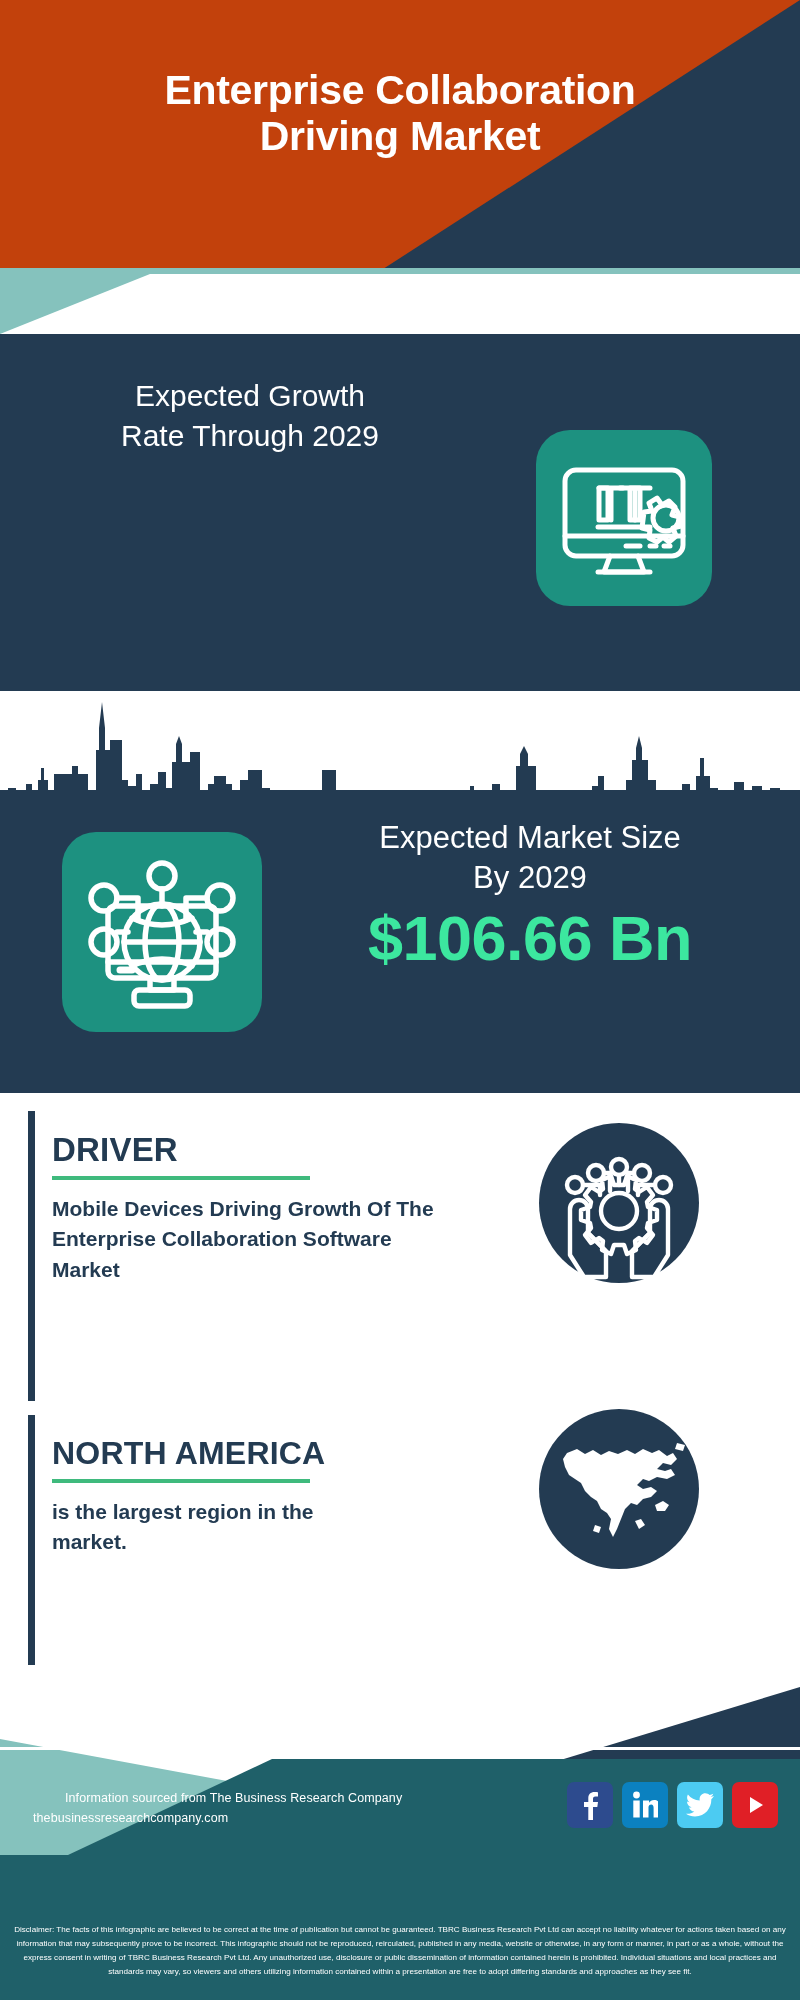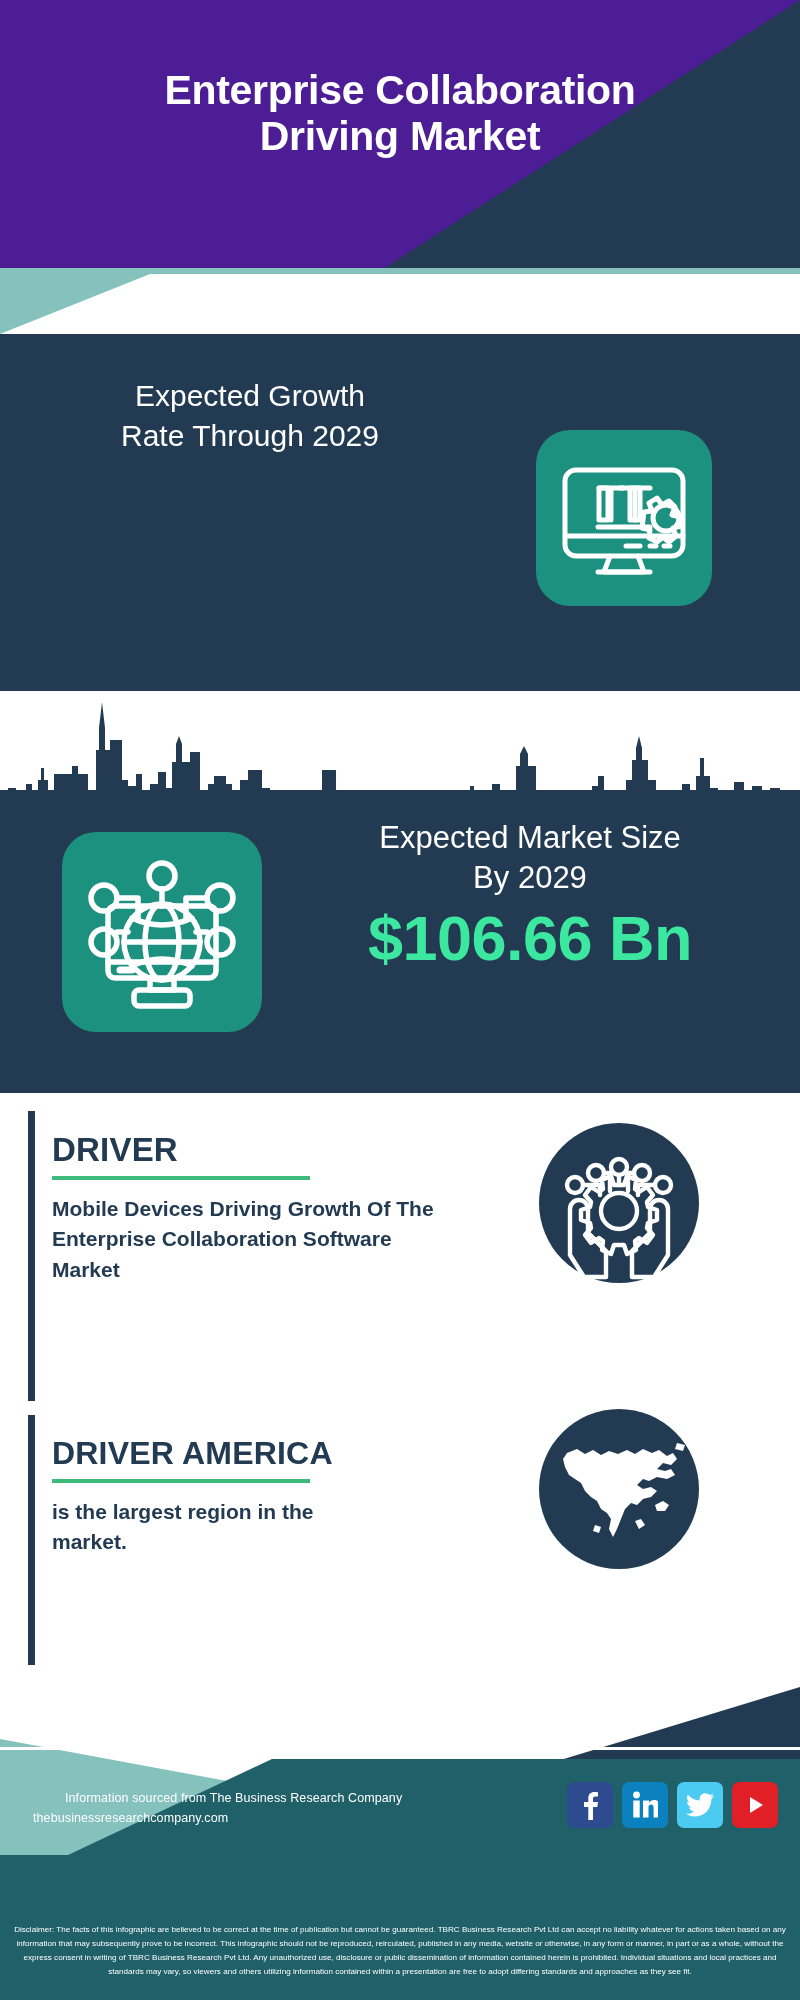--- a/index.html
+++ b/index.html
@@ -5,21 +5,21 @@
   html,body{margin:0;padding:0;}
   body{
     width:800px;height:2000px;
     background:#ffffff;
     font-family:"Liberation Sans", sans-serif;
     overflow:hidden;
   }
   .page{position:relative;width:800px;height:2000px;overflow:hidden;background:#fff;}
 
   
-  .header{position:absolute;left:0;top:0;width:800px;height:320px;background:#4c1d95;overflow:hidden;text-decoration:underline;}
+  .header{position:absolute;left:0;top:0;width:800px;height:320px;background:#c2410c;overflow:hidden;text-decoration:underline;}
   .header-diag{position:absolute;right:0;top:0;width:100%;height:100%;
     background:#233b52;
     clip-path:polygon(38% 100%, 100% 0, 100% 100%);}
   .header-title{position:absolute;left:0;top:68px;width:800px;text-align:center;
     color:#ffffff;font-size:41px;font-weight:bold;line-height:1.12;letter-spacing:-0.3px;z-index:4;}
   .header-strip{position:absolute;left:0;top:268px;width:800px;height:6px;background:#85c2bd;}
 
   
   .white-band{position:absolute;left:0;top:274px;width:800px;height:60px;background:#ffffff;overflow:hidden;}
   .white-tri{position:absolute;left:0;top:0;width:300px;height:60px;background:#85c2bd;
@@ -220,21 +220,21 @@
           <path d="M129 86 a9 9 0 0 0 -18 0 v24 l-18 18 v26 h22 l14 -22 V86 Z"></path>
           <path d="M49 110 l13 13"></path>
           <path d="M111 110 l-13 13"></path>
         </g>
       </svg>
     </div>
 
     <div class="block" style="top:322px;height:250px;width:520px;">
       <div class="rail" style="height:250px;"></div>
       <div class="blk-body">
-        <div class="blk-head" style="font-size:32px;">DRIVER AMERICA</div>
+        <div class="blk-head" style="font-size:32px;">NORTH AMERICA</div>
         <div class="blk-rule" style="width:258px;"></div>
         <div class="blk-sub" style="width:330px;font-weight:bold;">is the largest region in the market.</div>
       </div>
     </div>
     <div class="circle-icon" style="left:539px;top:316px;width:160px;height:160px;">
       <svg width="160" height="160" viewBox="0 0 160 160">
         <path fill="#ffffff" d="
           M28 44 L38 40 L46 45 L54 41 L62 46 L70 42 L79 45 L88 41 L96 45 L104 40 L113 44
           L120 41 L128 47 L134 44 L138 50 L132 56 L124 54 L118 60 L126 62 L132 60 L136 66
           L128 70 L118 68 L110 72 L104 70 L98 76 L104 80 L112 78 L118 82 L112 88 L104 90

